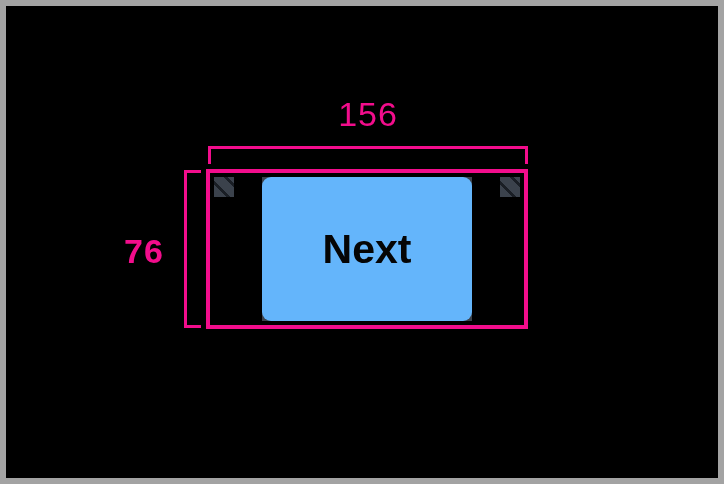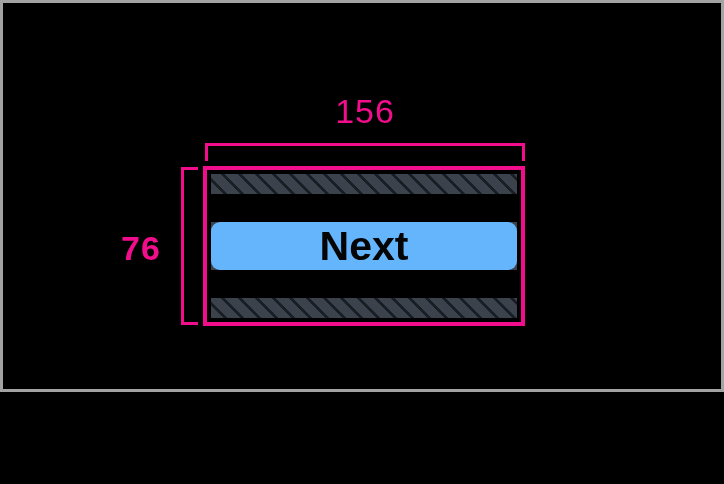--- a/index.html
+++ b/index.html
@@ -4,25 +4,25 @@
 <style>
   html, body {
     margin: 0;
     padding: 0;
     background: #000000;
   }
 
   #root {
     position: relative;
     width: 724px;
-    height: 392px;
+    height: 484px;
     background: #000000;
     overflow: hidden;
     box-sizing: border-box;
-    border: 3px solid #a3a3a3;
+    border: 6px solid #a3a3a3;
     font-family: "Liberation Sans", sans-serif;
   }
 
   
   .dim-label {
     position: absolute;
     color: #f20d8c;
     font-size: 34px;
     font-weight: 400;
     letter-spacing: 1px;
@@ -83,21 +83,21 @@
   }
 
   
   .box-inner {
     position: absolute;
     left: 4px;
     top: 4px;
     right: 4px;
     bottom: 4px;
     display: flex;
-    flex-direction: column;
+    flex-direction: row;
     gap: 28px;
   }
 
   .hatch-band {
     height: 20px;
     flex: 0 0 20px;
     background-color: #3b424c;
     background-image: repeating-linear-gradient(
       45deg,
       rgba(255,255,255,0.00) 0px,

